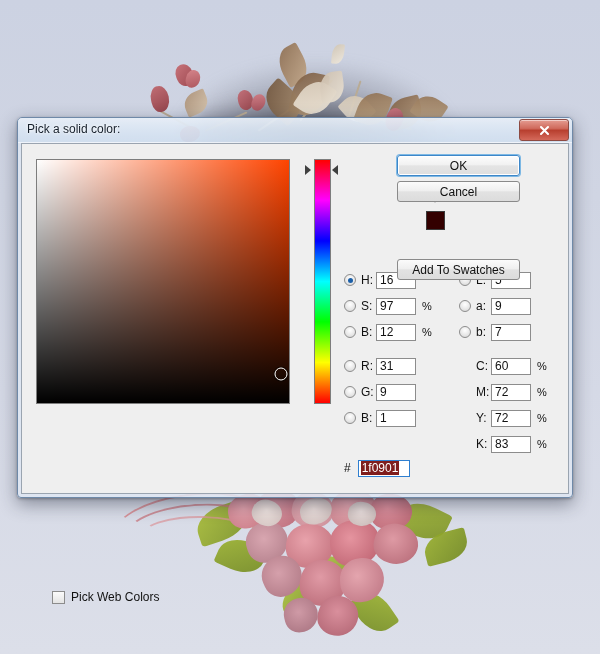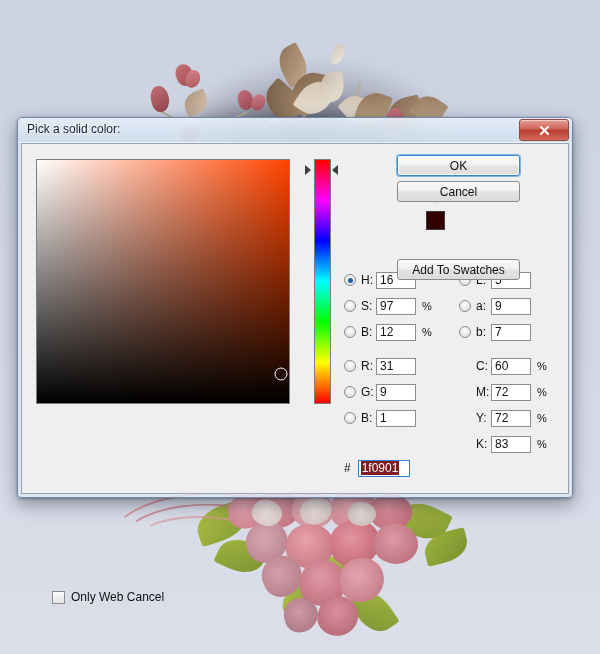--- a/index.html
+++ b/index.html
@@ -358,21 +358,21 @@
         <span class="funit">%</span>
       </div>
 
       <div class="frow" style="left:322px;top:314px;">
         <span id="hex-hash">#</span>
         <span id="hex-input"><span id="hex-sel" style="background: #7f1d1d;">1f0901</span></span>
       </div>
 
       <div id="webonly">
         <span class="box"></span>
-        <span class="txt">Only Web Cancel</span>
+        <span class="txt">Pick Web Colors</span>
       </div>
 
       <div class="btn default" style="left:375px;top:11px;">OK</div>
       <div class="btn" style="left:375px;top:37px;">Cancel</div>
       <div class="btn" style="left:375px;top:70px;margin-top:45px;">Add To Swatches</div>
 
     </div>
   </div>
 </div>
 

